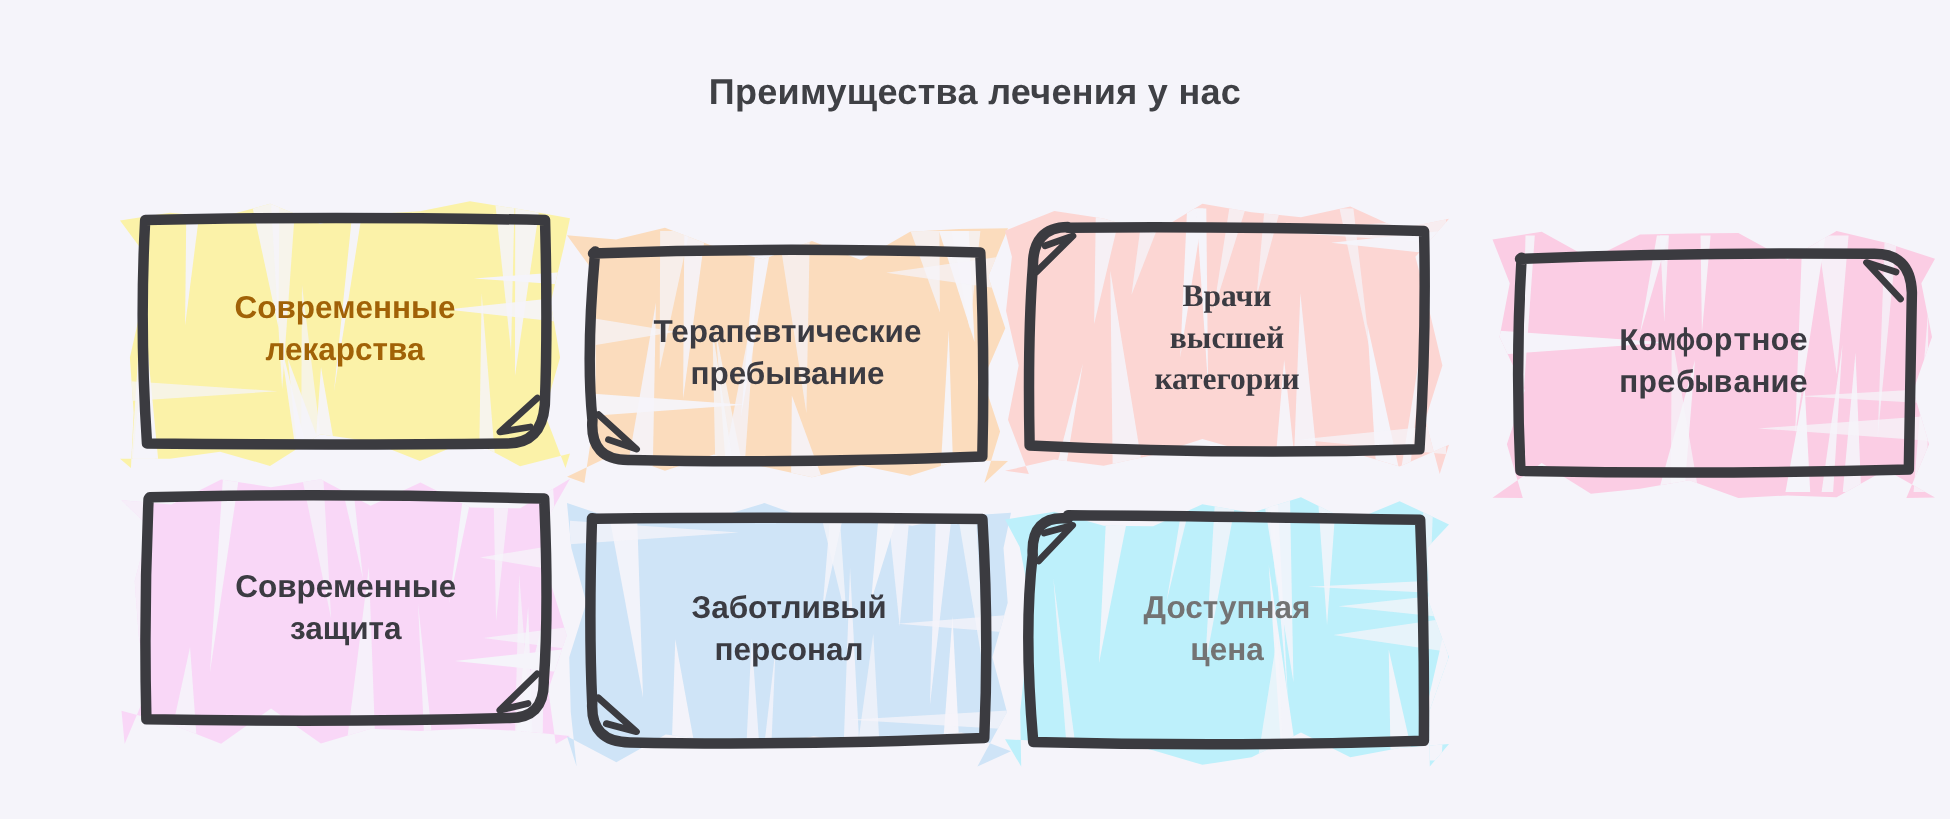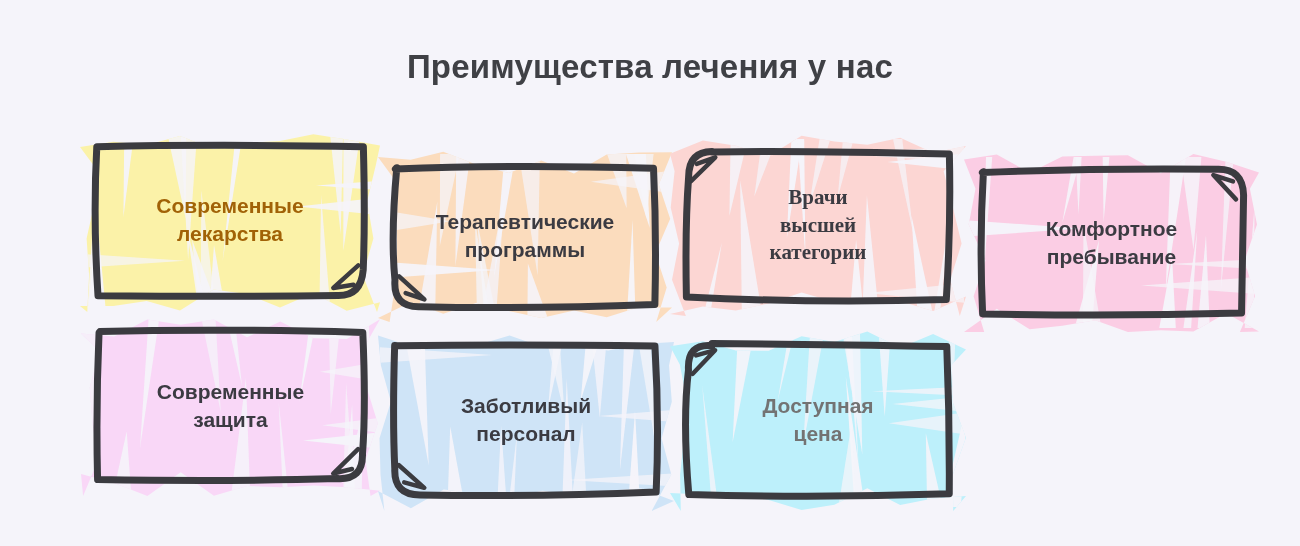--- a/index.html
+++ b/index.html
@@ -9,21 +9,21 @@
     background:#f5f4fa;
     font-family:"Liberation Sans","DejaVu Sans",sans-serif;
     overflow:hidden;position:relative;
   }
   #root{position:relative;width:1300px;height:546px;}
 
   .page-title{
     position:absolute;
     left:0;top:48px;width:1300px;
     text-align:center;
-    font-size:33px;
+    font-size:24px;
     font-weight:bold;
     color:#3f4045;
     letter-spacing:.2px;
     white-space:nowrap;
   }
 
   .card{
     position:absolute;
     box-sizing:border-box;
   }
@@ -114,21 +114,21 @@
             <path d="M 133.4 152.0 L 153.8 152.0 L 133.9 97.6 Z" fill="#f5f4fa" opacity="0.88"></path>
             <path d="M 62.2 -12.0 L 76.4 -12.0 L 61.4 100.2 Z" fill="#f5f4fa" opacity="0.87"></path>
             <path d="M -14 43.7 L -14 66.8 L 56.5 55.2 Z" fill="#f5f4fa" opacity="0.75"></path>
             <path d="M -14 95.4 L -14 112.4 L 102.7 103.9 Z" fill="#f5f4fa" opacity="0.93"></path>
             <path d="M 276.0 4.7 L 276.0 27.0 L 196.8 15.8 Z" fill="#f5f4fa" opacity="0.72"></path>
           </g>
           <path d="M 1.3840547875035556 2.9978004632517696 Q 116.51872525936925 -1.5350173094309865 259.51565049462954 2.3422043047845365 Q 262.6230525880586 68.41176940808073 260.8766166795511 138.3811608688906 Q 129.99792120619676 143.19837578637527 26 140.65844737798906 Q -1.0755216378718615 141.3483524474781 0.96026959316805 114 Q -3.452800843818113 70.27807476278394 2.7971540530677883 1.6528137682937085 Z" fill="none" stroke="#3b3b40" stroke-width="7" stroke-linecap="round" stroke-linejoin="round"></path>
           <path d="M 5.120194242475554 110.44080616235733 L 30.396747375512497 133.4445744770579 L 11.650774347921834 127.09082412999123" fill="none" stroke="#3b3b40" stroke-width="4.5" stroke-linecap="round" stroke-linejoin="round"></path>
         </svg>
         <div class="card-label" style="color: rgb(59, 59, 66);">Терапевтические
-программы</div>
+пребывание</div>
       </div>
       <div class="card" style="left: 686px; top: 151px; width: 264px; height: 149px; font-family: Liberation Serif, serif;">
         <svg width="320" height="205" viewBox="-28 -28 320 205" style="left: -28px; top: -28px;">
           <defs>
             <clipPath id="clip-2">
               <path d="M -16.0 2.8 L 16.9 -10.4 L 49.8 -5.3 L 82.7 4.9 L 115.6 -15.2 L 148.4 -9.5 L 181.3 -6.2 L 214.2 -13.3 L 247.1 1.7 L 280.0 -5.1 L 257.6 20.2 L 266.9 56.4 L 275.6 92.6 L 264.2 128.8 L 273.8 165.0 L 280.0 145.5 L 247.1 160.0 L 214.2 150.3 L 181.3 146.4 L 148.4 151.0 L 115.6 141.6 L 82.7 152.4 L 49.8 159.5 L 16.9 155.4 L -16.0 162.9 L -0.1 165.0 L -14.0 128.8 L -6.9 92.6 L -15.3 56.4 L -11.4 20.2 Z"></path>
             </clipPath>
           </defs>
           <path d="M -16.0 2.8 L 16.9 -10.4 L 49.8 -5.3 L 82.7 4.9 L 115.6 -15.2 L 148.4 -9.5 L 181.3 -6.2 L 214.2 -13.3 L 247.1 1.7 L 280.0 -5.1 L 257.6 20.2 L 266.9 56.4 L 275.6 92.6 L 264.2 128.8 L 273.8 165.0 L 280.0 145.5 L 247.1 160.0 L 214.2 150.3 L 181.3 146.4 L 148.4 151.0 L 115.6 141.6 L 82.7 152.4 L 49.8 159.5 L 16.9 155.4 L -16.0 162.9 L -0.1 165.0 L -14.0 128.8 L -6.9 92.6 L -15.3 56.4 L -11.4 20.2 Z" fill="#fcd6d3"></path>
           <g clip-path="url(#clip-2)">
@@ -149,21 +149,21 @@
             <path d="M 278.0 2.6 L 278.0 19.2 L 201.4 10.9 Z" fill="#f5f4fa" opacity="0.96"></path>
             <path d="M 278.0 132.2 L 278.0 151.8 L 180.0 142.0 Z" fill="#f5f4fa" opacity="0.74"></path>
           </g>
           <path d="M 26 0.8870697035454214 Q 120.10092505016364 -0.5282452568411827 263.3664875380229 3.071858709398657 Q 265.02089290735313 73.46924305651336 260.3012740233447 148.54633901147173 Q 130.34570106999018 152.47615650035442 0.4013835306745024 145.92402708353475 Q -1.016148216975853 73.79176937621087 2.6235685033258047 26 Q 2.5656294933520254 0.6350528883282094 26 0.4115756206214428 Z" fill="none" stroke="#3b3b40" stroke-width="7" stroke-linecap="round" stroke-linejoin="round"></path>
           <path d="M 5.037529774243012 30.166821389924735 L 29.293414009502158 6.273516119085253 L 10.737469919817523 12.837633801344783" fill="none" stroke="#3b3b40" stroke-width="4.5" stroke-linecap="round" stroke-linejoin="round"></path>
         </svg>
         <div class="card-label" style="color: rgb(59, 59, 66);">Врачи
 высшей
 категории</div>
       </div>
-      <div class="card" style="left: 980px; top: 169px; width: 263px; height: 147px;">
+      <div class="card" style="left: 1011px; top: 169px; width: 263px; height: 147px; font-family: Liberation Mono, monospace;">
         <svg width="319" height="203" viewBox="-28 -28 319 203" style="left: -28px; top: -28px;">
           <defs>
             <clipPath id="clip-3">
               <path d="M -16.0 -9.4 L 16.8 -14.5 L 49.6 3.7 L 82.3 -12.6 L 115.1 -13.3 L 147.9 -13.7 L 180.7 4.2 L 213.4 -15.0 L 246.2 -7.2 L 279.0 3.5 L 269.9 19.8 L 277.0 55.6 L 264.5 91.4 L 275.0 127.2 L 259.9 163.0 L 279.0 162.6 L 246.2 144.2 L 213.4 162.5 L 180.7 161.3 L 147.9 163.0 L 115.1 151.2 L 82.3 156.8 L 49.6 160.2 L 16.8 139.7 L -16.0 162.9 L 4.2 163.0 L -6.4 127.2 L 5.5 91.4 L -11.3 55.6 L -4.5 19.8 Z"></path>
             </clipPath>
           </defs>
           <path d="M -16.0 -9.4 L 16.8 -14.5 L 49.6 3.7 L 82.3 -12.6 L 115.1 -13.3 L 147.9 -13.7 L 180.7 4.2 L 213.4 -15.0 L 246.2 -7.2 L 279.0 3.5 L 269.9 19.8 L 277.0 55.6 L 264.5 91.4 L 275.0 127.2 L 259.9 163.0 L 279.0 162.6 L 246.2 144.2 L 213.4 162.5 L 180.7 161.3 L 147.9 163.0 L 115.1 151.2 L 82.3 156.8 L 49.6 160.2 L 16.8 139.7 L -16.0 162.9 L 4.2 163.0 L -6.4 127.2 L 5.5 91.4 L -11.3 55.6 L -4.5 19.8 Z" fill="#fbcde4"></path>
           <g clip-path="url(#clip-3)">
             <path d="M 179.3 159.0 L 195.8 159.0 L 192.1 88.7 Z" fill="#f5f4fa" opacity="1.00"></path>
             <path d="M 6.0 -12.0 L 12.2 -12.0 L 2.8 120.5 Z" fill="#f5f4fa" opacity="0.92"></path>

